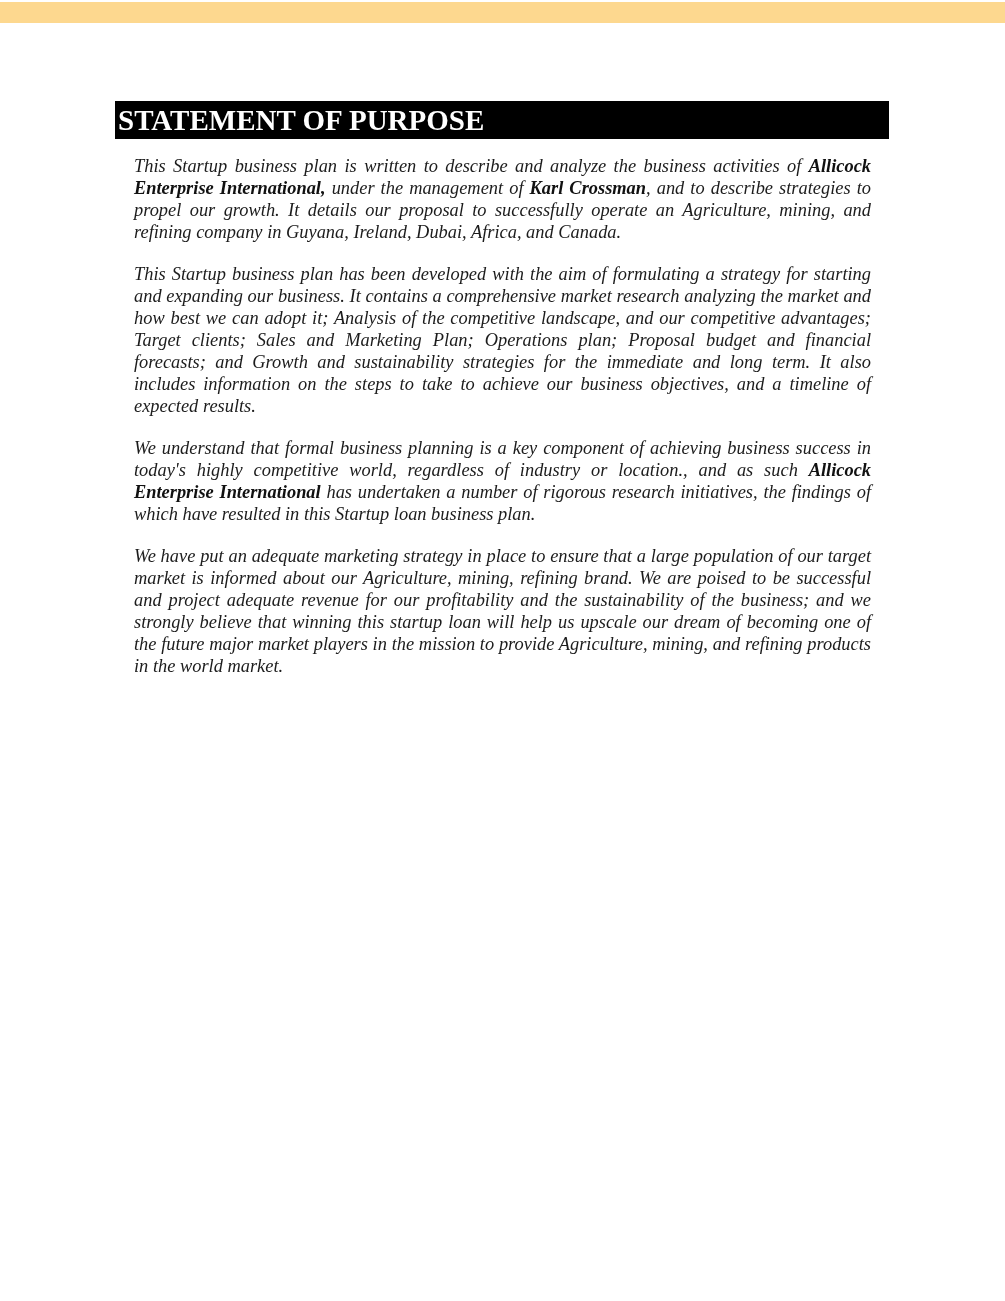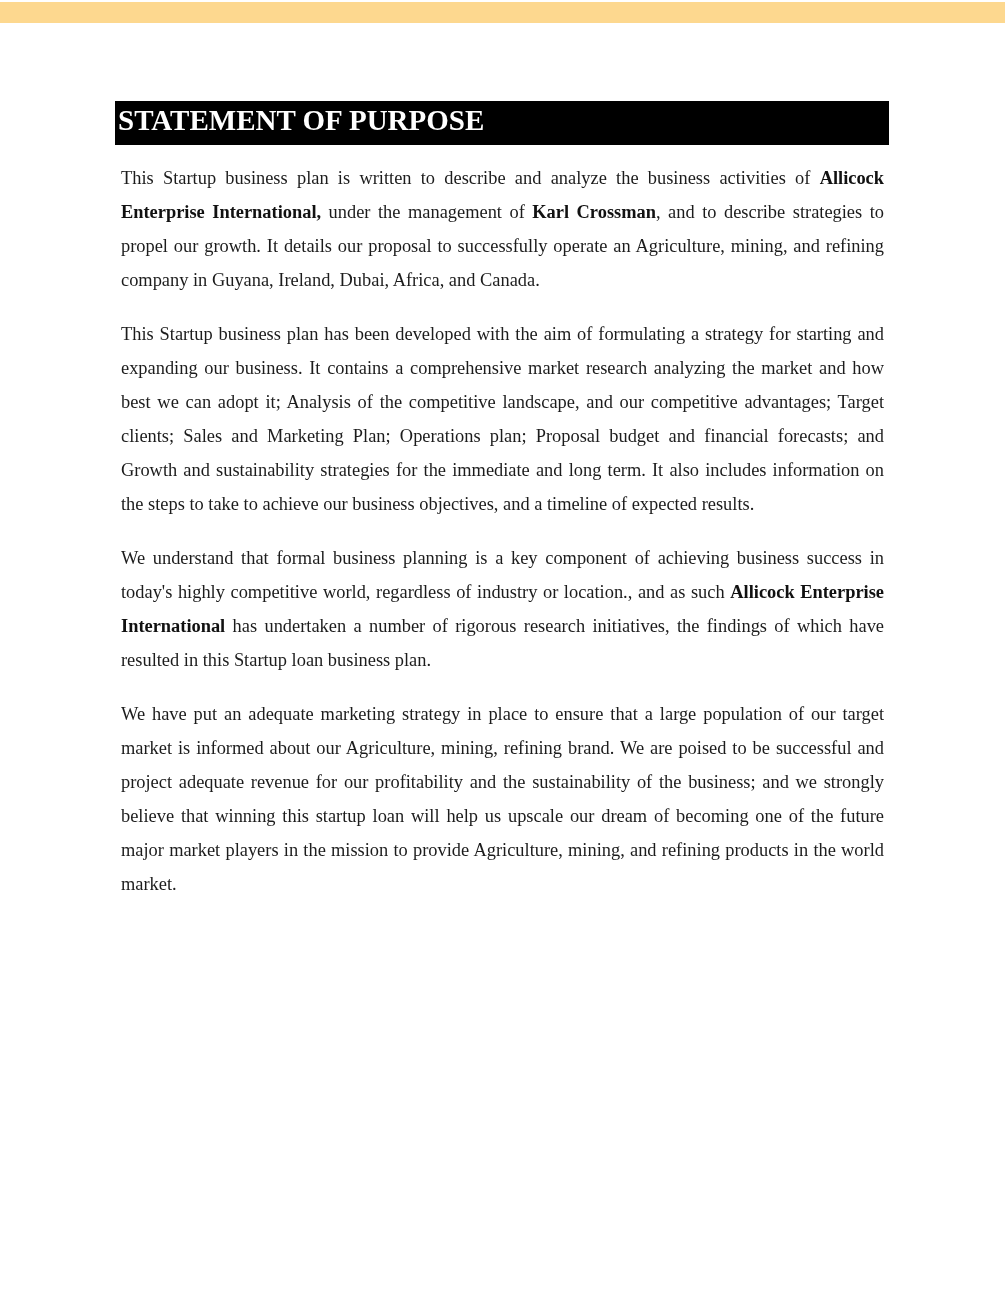--- a/index.html
+++ b/index.html
@@ -26,37 +26,38 @@
     .content {
       position: absolute;
       left: 118px;
       top: 101px;
       width: 769px;
     }
     .heading-bar {
       position: relative;
       left: -3px;
       width: 774px;
-      height: 44px;
+      height: 38px;
       background: #000000;
       color: #ffffff;
       font-family: "Liberation Serif", serif;
       font-weight: bold;
       font-size: 29px;
       line-height: 38px;
       padding-left: 3px;
       box-sizing: border-box;
       letter-spacing: 0px;
     }
     .para {
-      margin: 3px;
+      margin: 16px;
       font-size: 18.4px;
-      line-height: 34px;
+      line-height: 22px;
       text-align: justify;
       color: #1c1c1c;
+      font-style: italic;
     }
     .p1 { margin-top: 16px; }
     .p2 { margin-top: 20px; }
     .p3 { margin-top: 20px; }
     .p4 { margin-top: 20px; }
     .para b { font-weight: bold; color: #111; }
   </style>
 </head>
 <body>
 

